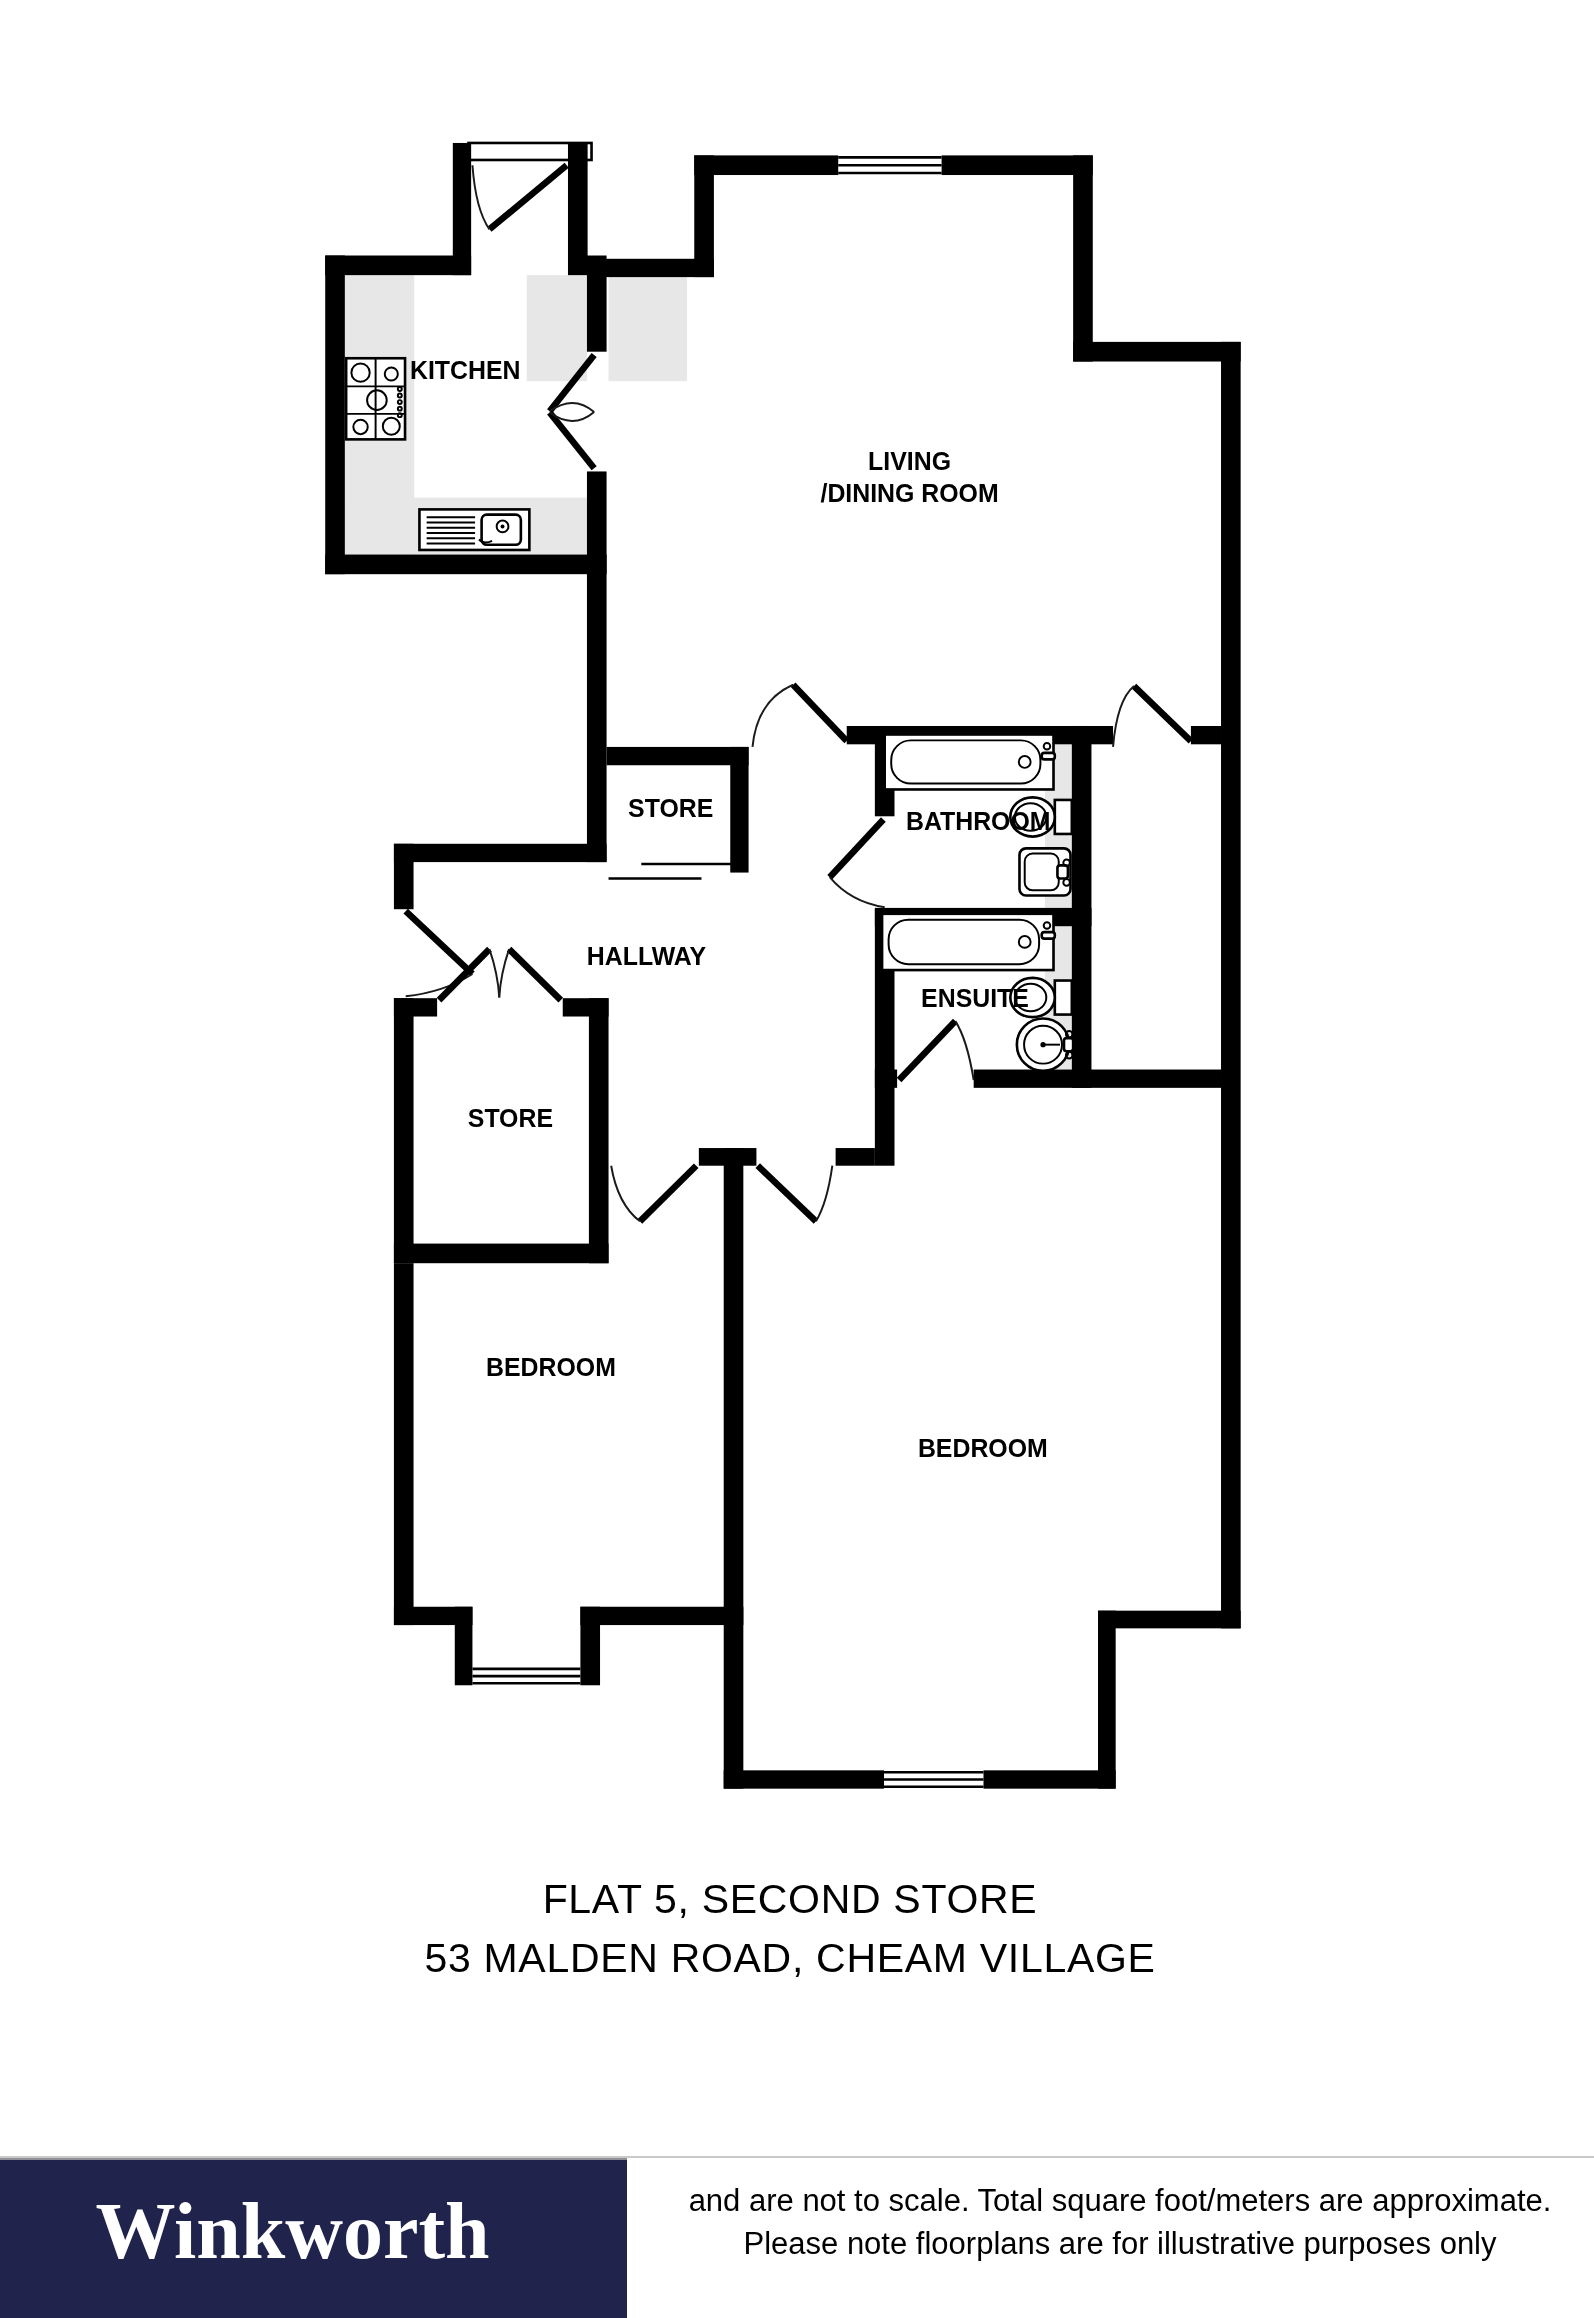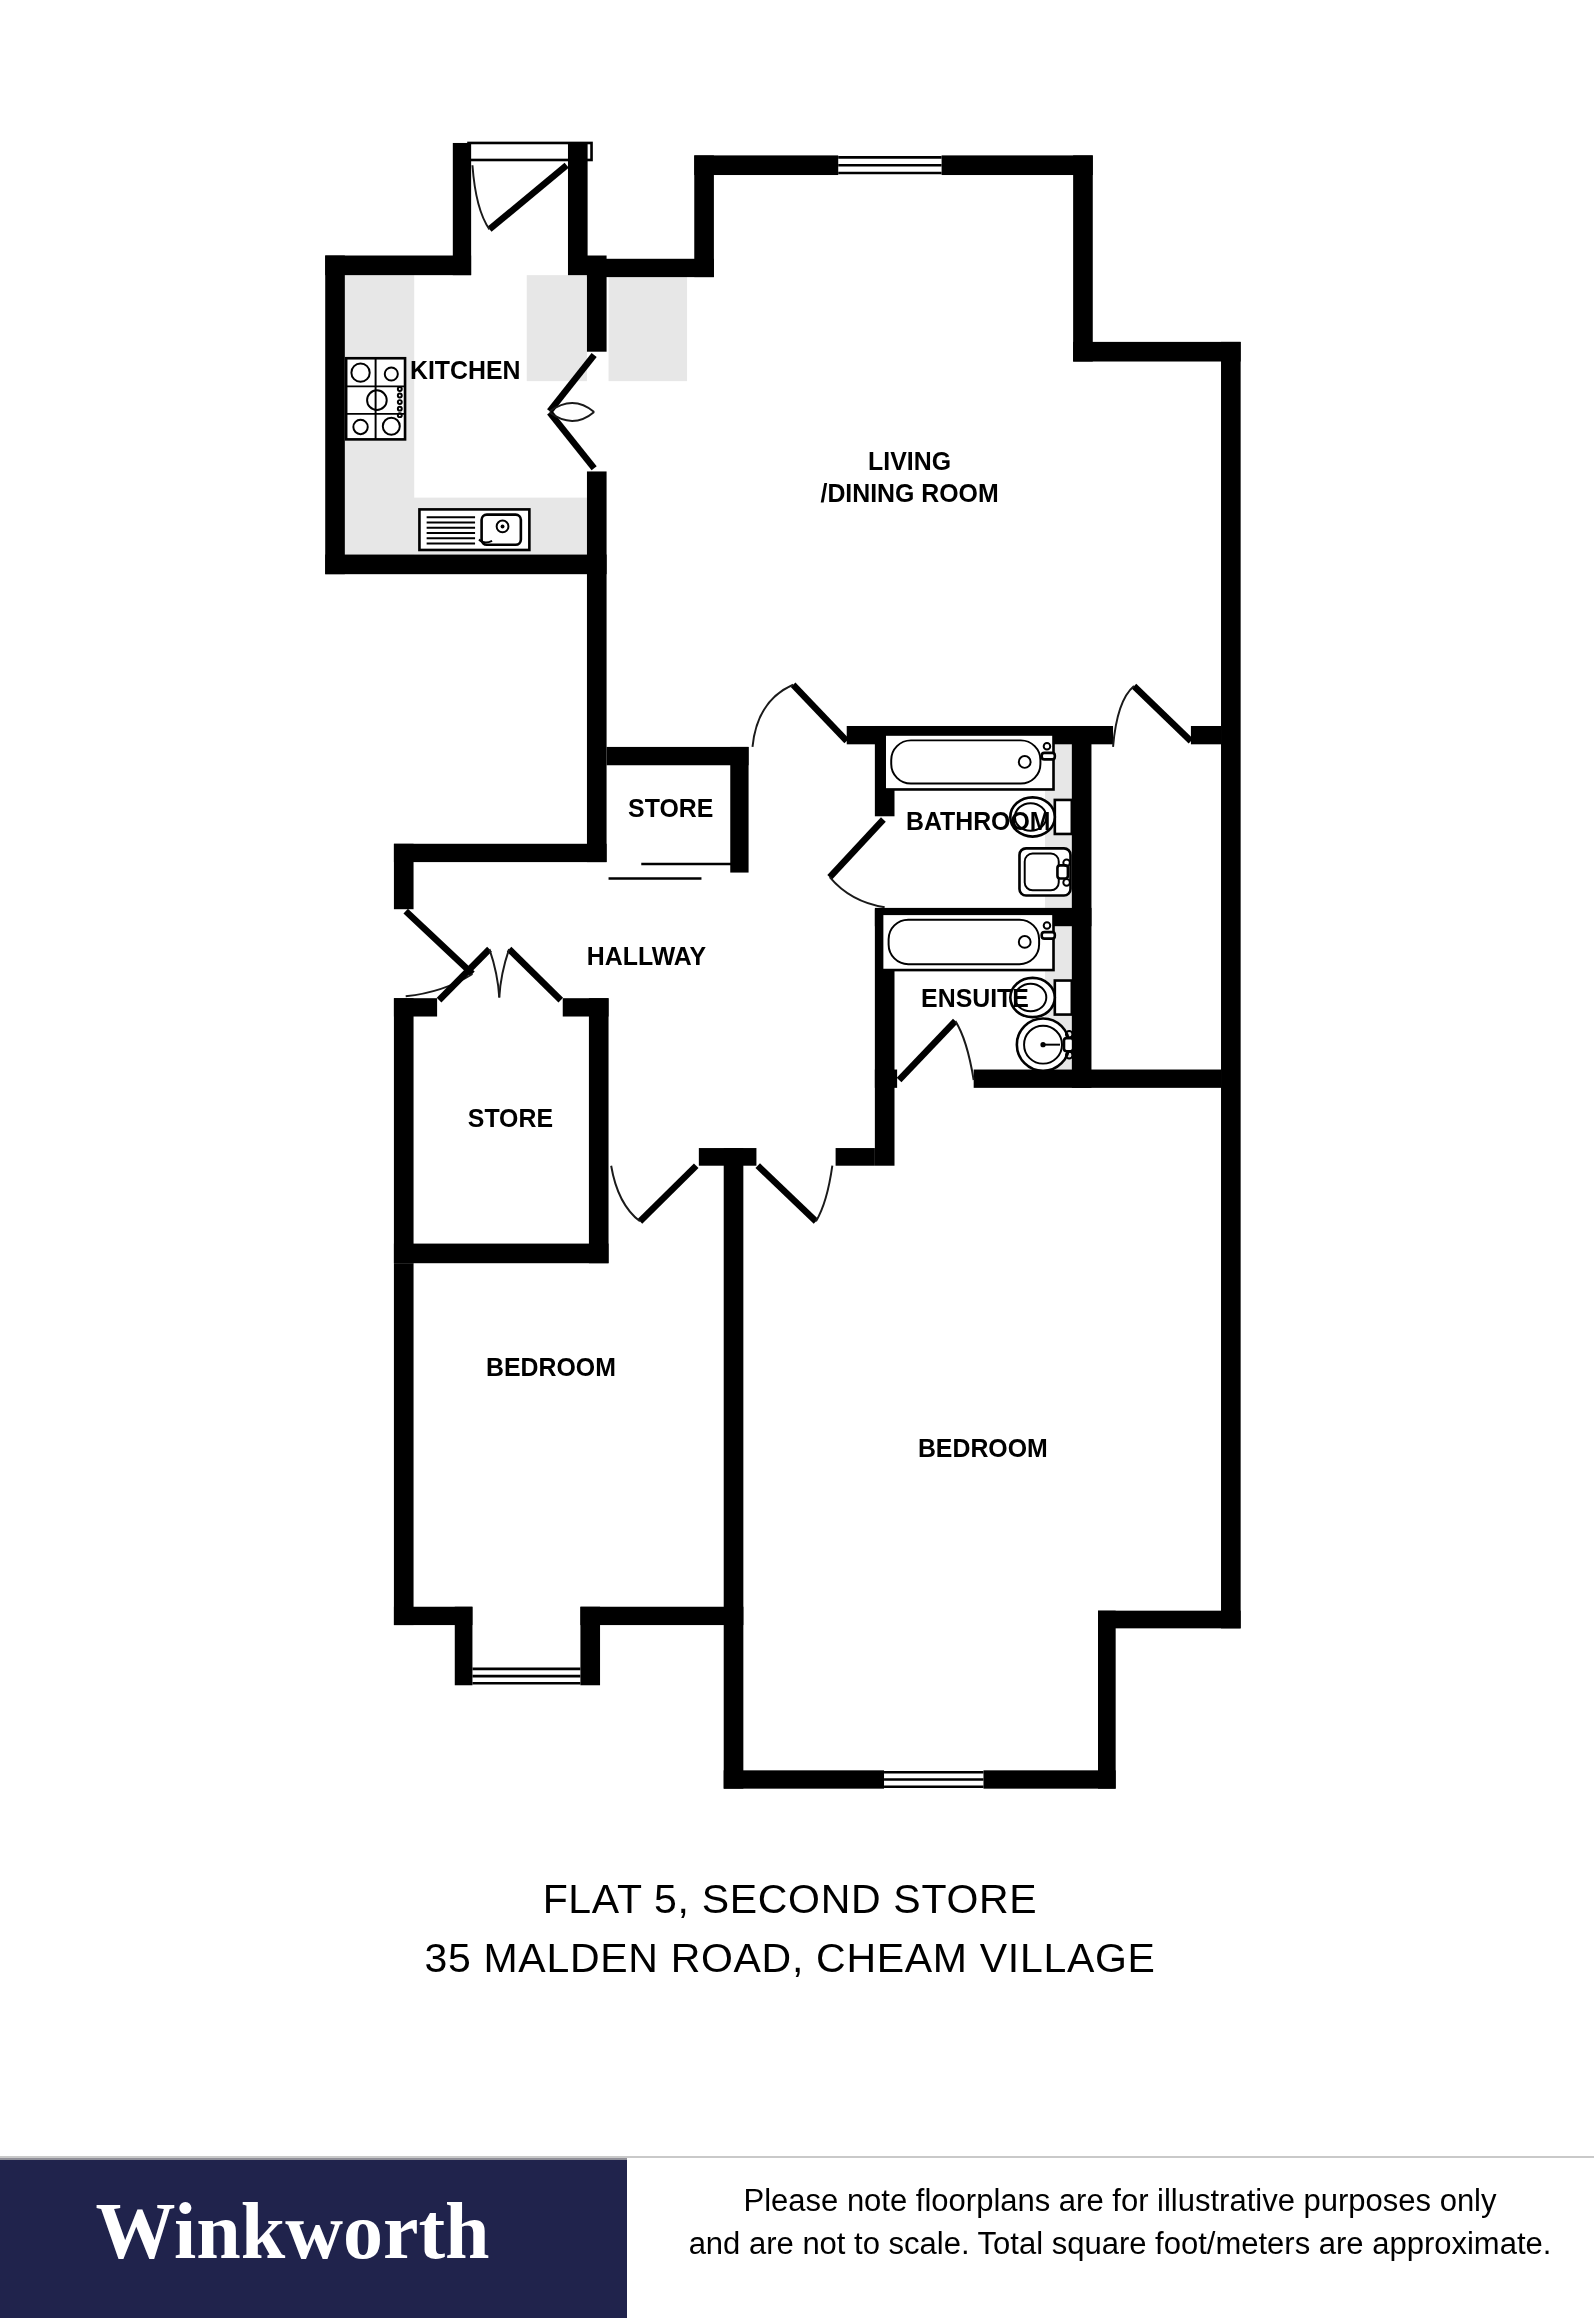--- a/index.html
+++ b/index.html
@@ -243,24 +243,24 @@
   <text class="room-label" x="988" y="1475" text-anchor="middle">HALLWAY</text>
   <text class="room-label" x="1495" y="1268" text-anchor="middle">BATHROOM</text>
   <text class="room-label" x="780" y="1722" text-anchor="middle">STORE</text>
   <text class="room-label" x="1490" y="1538" text-anchor="middle">ENSUITE</text>
   <text class="room-label" x="842" y="2103" text-anchor="middle">BEDROOM</text>
   <text class="room-label" x="1502" y="2226" text-anchor="middle">BEDROOM</text>
 </svg>
 
 <div class="caption">
   <div>FLAT 5, SECOND STORE</div>
-  <div>35 MALDEN ROAD, CHEAM VILLAGE</div>
+  <div>53 MALDEN ROAD, CHEAM VILLAGE</div>
 </div>
 
 <div class="footer-rule"></div>
 <div class="brand-box">
   <div class="brand-text">Winkworth</div>
 </div>
 <div class="disclaimer">
+  <div>and are not to scale. Total square foot/meters are approximate.</div>
   <div>Please note floorplans are for illustrative purposes only</div>
-  <div>and are not to scale. Total square foot/meters are approximate.</div>
 </div>
 
 
 </body></html>

